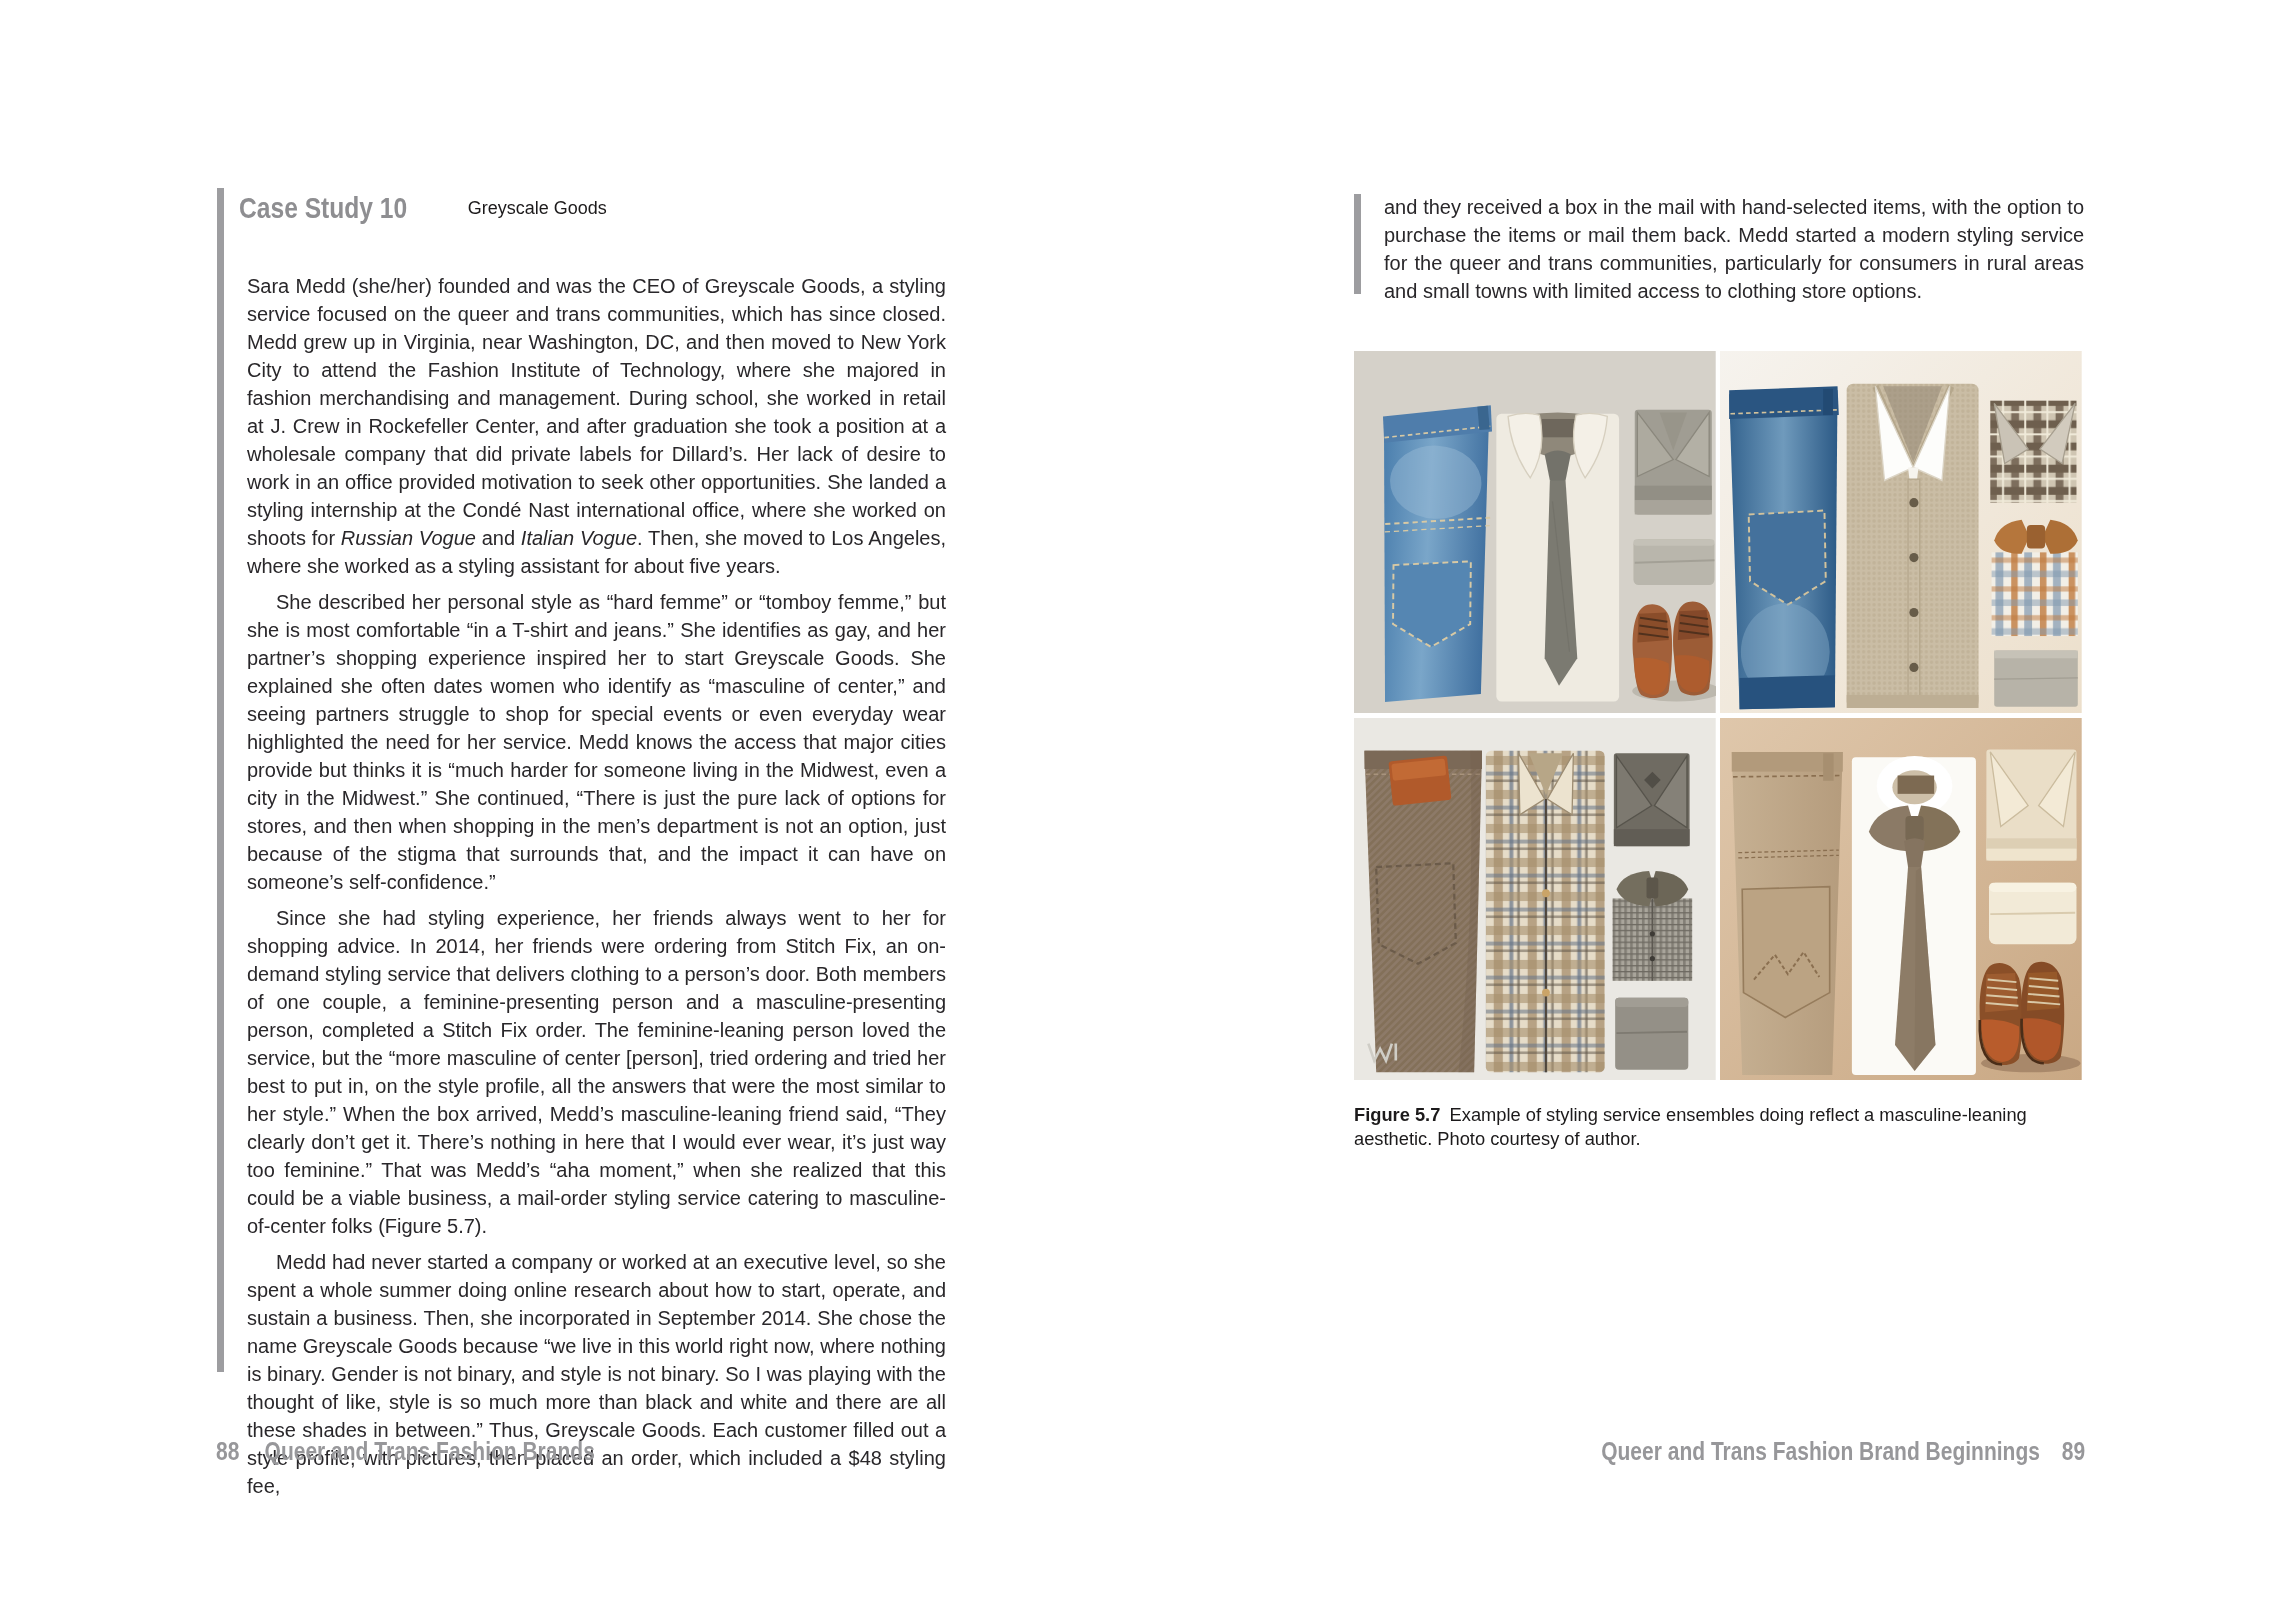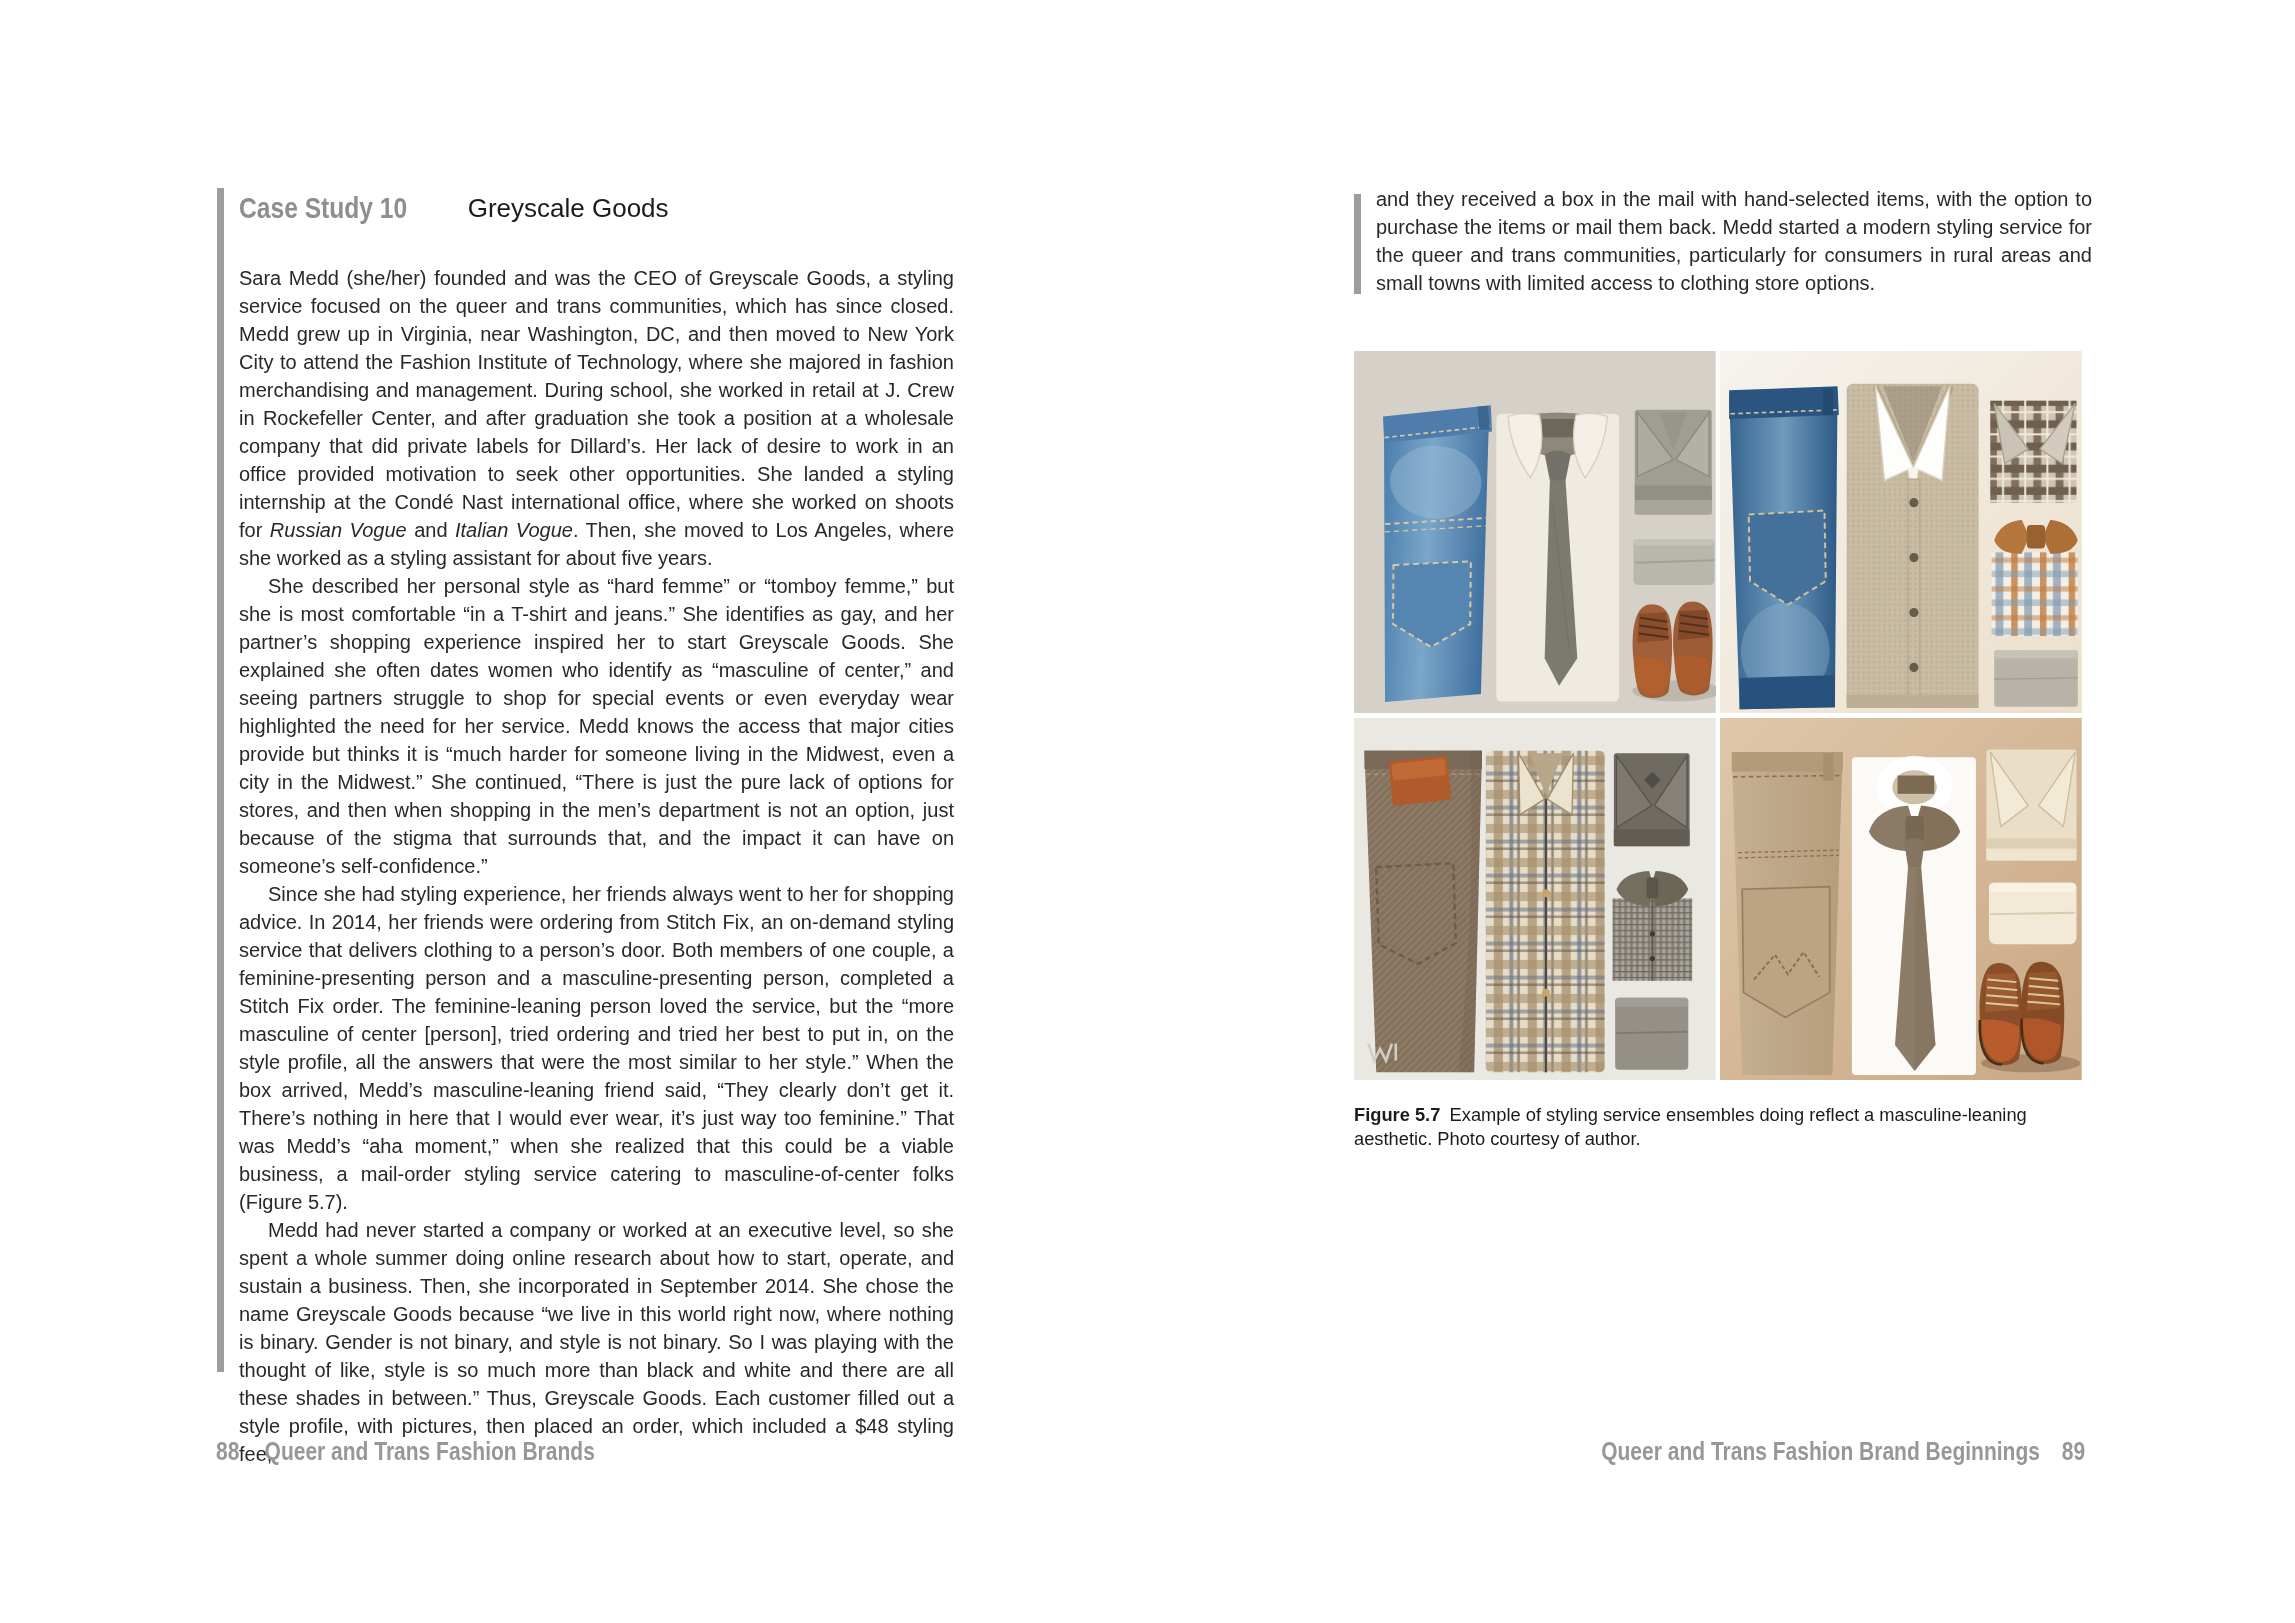--- a/index.html
+++ b/index.html
@@ -24,29 +24,29 @@
     display: flex; align-items: center; gap: 23.6px;
     white-space: nowrap;
   }
   .header .label {
     font-size: 30px; font-weight: bold; color: #8e8e91;
     letter-spacing: 0px;
     transform: scaleX(0.82); transform-origin: left bottom;
     display: inline-block;
   }
   .header .title {
-    font-size: 26px; color: #1c1a1b; font-weight: normal;
+    font-size: 18px; color: #1c1a1b; font-weight: normal;
   }
   .body-col {
     width: 715px;
     font-size: 20px; line-height: 28px;
     color: #29272a;
     text-align: justify;
   }
-  .body-col p { margin: 0; }
+  .body-col p { margin: 8px; }
   .body-col p.indent { text-indent: 29px; }
   .left-body { left: 239px; top: 264px; }
   .right-body { left: 1376px; top: 185px; width: 716px; }
 
   .quote-bar {
     left: 1354px; top: 194px;
     width: 7.2px; height: 100px;
     background: #9d9da0;
   }
 

